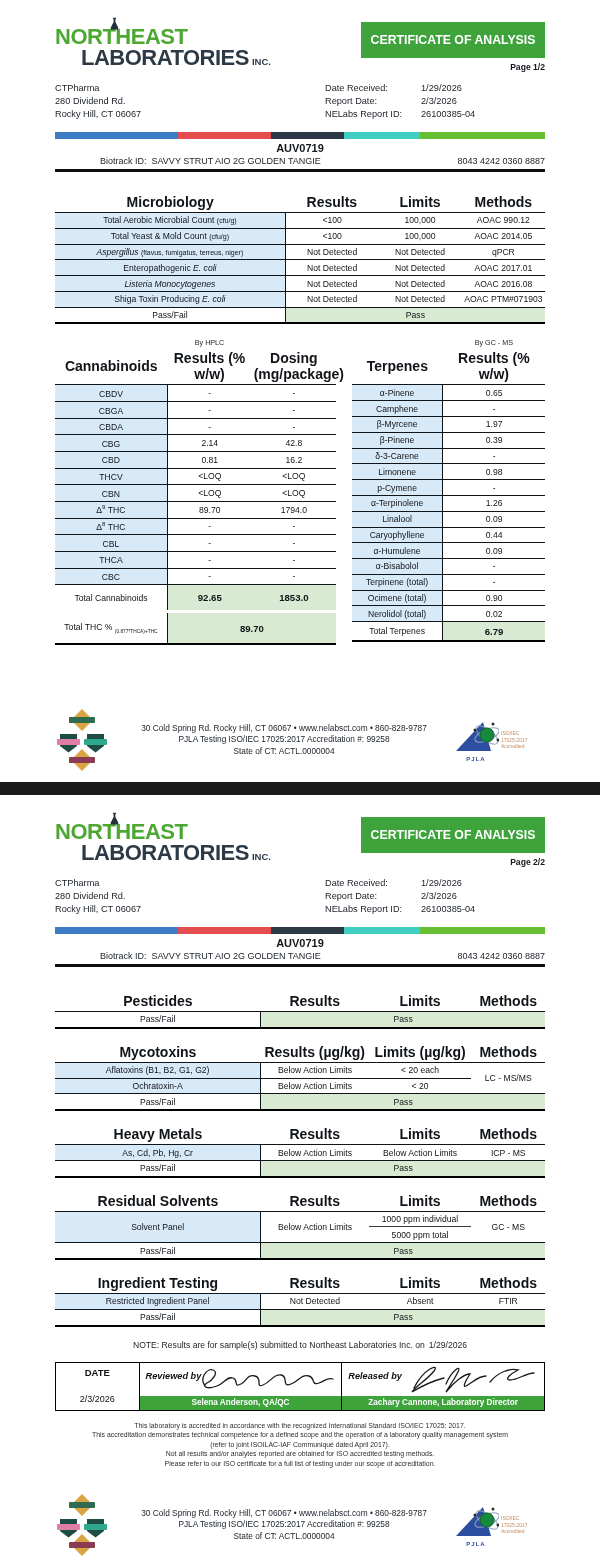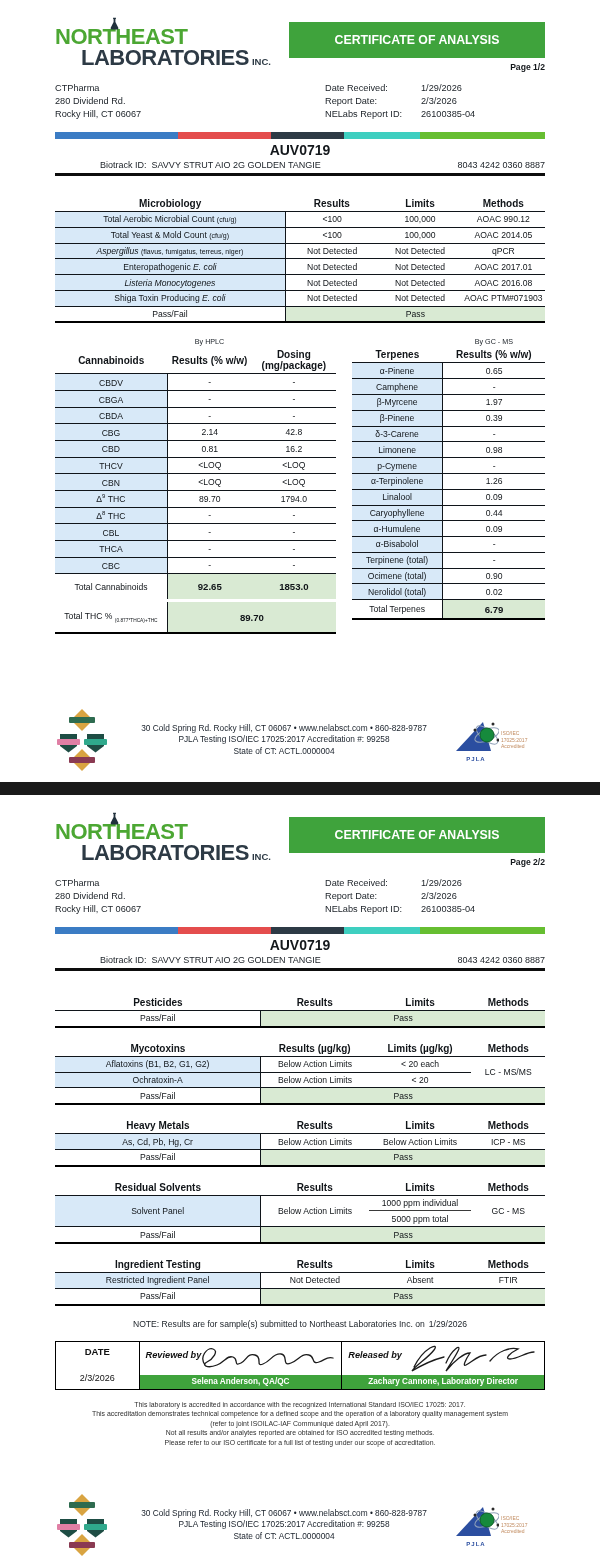--- a/index.html
+++ b/index.html
@@ -9,41 +9,41 @@
   .page2{height:772px;}
   .page-divider{height:13px;background:#1a1a1a;}
 
   
   .head-row1{display:flex;justify-content:space-between;align-items:center;}
   .logo{position:relative;padding-top:8px;}
   .flask{position:absolute;left:55px;top:-1px;}
   .logo-l1{font-size:22px;font-weight:bold;color:#4CA733;line-height:21px;letter-spacing:-.5px;}
   .logo-l2{font-size:22px;font-weight:bold;color:#2D3A45;line-height:21px;margin-left:26px;letter-spacing:-.5px;}
   .logo-l2 .inc{font-size:9.5px;margin-left:3px;letter-spacing:0;}
-  .head-right{width:256px;}
+  .head-right{width:184px;}
   .cert-box{background:#3FA33C;color:#fff;font-weight:bold;font-size:12.3px;text-align:center;height:36px;line-height:36px;margin-top:4px;}
   .page-num{text-align:right;font-weight:bold;font-size:8.6px;margin-top:4px;color:#14181c;}
   .head-row2{display:flex;justify-content:space-between;margin-top:10px;}
   .client{font-size:9.2px;line-height:13px;color:#20262c;}
   .meta{width:220px;font-size:9.2px;line-height:13px;color:#20262c;}
   .meta-row .mlab{display:inline-block;width:96px;}
   .color-bar{display:flex;height:7px;margin-top:11px;}
   .color-bar span{display:block;height:100%;}
   .cb1{width:25%;background:#3B7CC4;}
   .cb2{width:19%;background:#E44D4D;}
   .cb3{width:15%;background:#2D3A45;}
   .cb4{width:15.5%;background:#3ECFC0;}
   .cb5{width:25.5%;background:#66BE31;}
-  .sample-code{text-align:center;font-weight:bold;font-size:14px;margin-top:3px;color:#14181c;}
+  .sample-code{text-align:center;font-weight:bold;font-size:11px;margin-top:3px;color:#14181c;}
   .biotrack{display:flex;justify-content:space-between;font-size:9px;margin-top:2px;padding-left:45px;color:#20262c;}
   .thick-rule{border-top:3px solid #0d0d0d;margin-top:3px;}
 
   
   .tbl{width:100%;border-collapse:collapse;table-layout:fixed;font-size:8.6px;color:#101418;}
-  .tbl th{font-weight:bold;font-size:10px;padding:2px;border-bottom:1.6px solid #10151a;}
+  .tbl th{font-weight:bold;font-size:14px;padding:2px;border-bottom:1.6px solid #10151a;}
   .tbl td{text-align:center;padding:2.4px 2px;border-bottom:1.6px solid #10151a;}
   .tbl td.lbl{background:#D8E9F8;border-right:1.6px solid #10151a;}
   .it{font-style:italic;}
   .sm{font-size:7px;}
   sup.sup{font-size:6px;}
   .pass-row td{border-bottom:2.6px solid #000;}
   .pass-row .plabel{background:#fff;border-right:1.6px solid #10151a;}
   td.pass{background:#D9EAD3;}
   .micro{margin-top:20px;}
 

